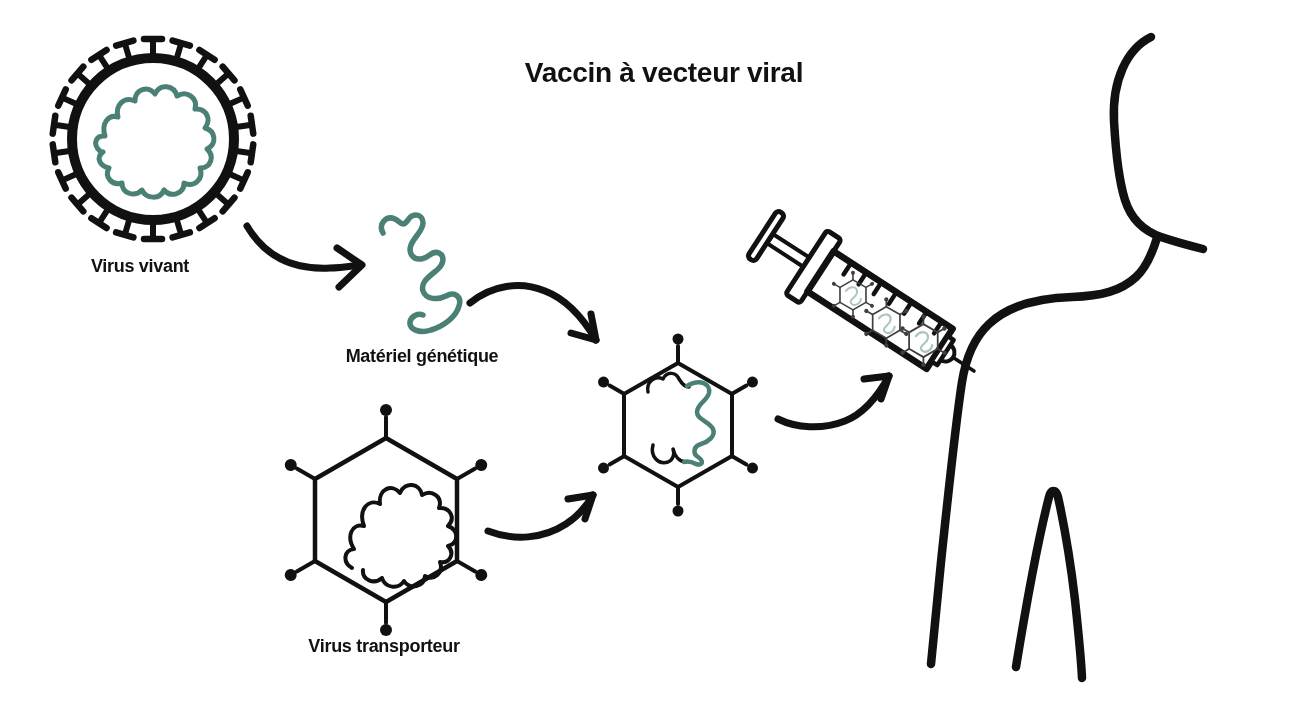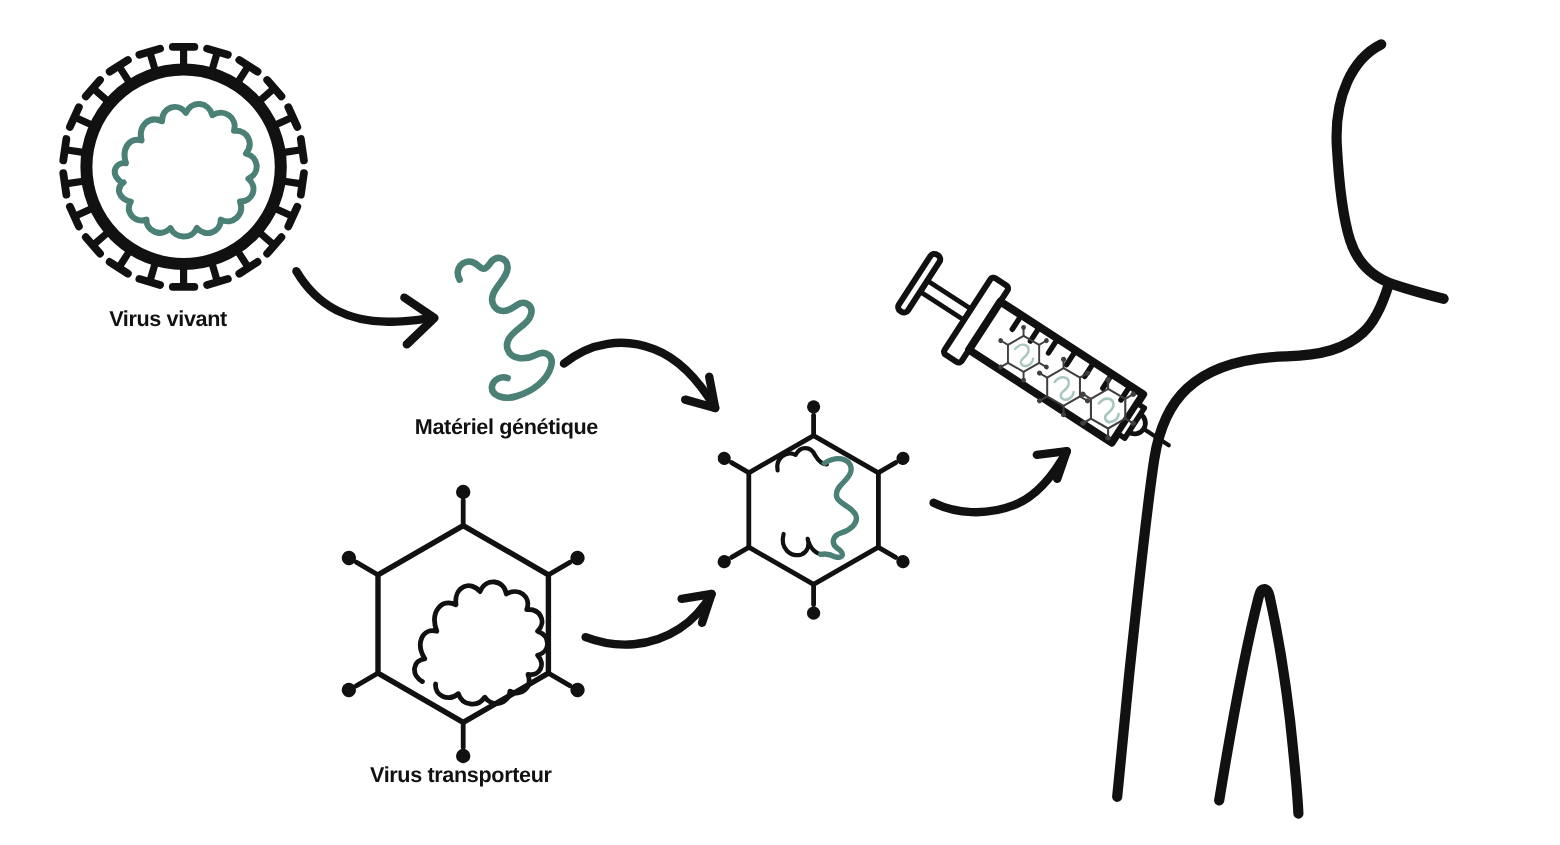--- a/index.html
+++ b/index.html
@@ -234,16 +234,17 @@
         <line class="ink" stroke-width="4.5" x1="158" y1="-24" x2="158" y2="-10"></line>
         <line class="ink" stroke-width="4.5" x1="176" y1="-24" x2="176" y2="-10"></line>
         <line class="ink" stroke-width="4.5" x1="194" y1="-24" x2="194" y2="-10"></line>
       </g>
       <use href="#minihex" transform="translate(105,2) rotate(-33)"></use>
       <use href="#minihex" transform="translate(148,7) rotate(-33) scale(1.05)"></use>
       <use href="#minihex" transform="translate(189,2) rotate(-33) scale(1.1)"></use>
     </g>
   </svg>
 
+  <div class="title">Vaccin à vecteur viral</div>
   <div class="label" style="left:140px;top:256px">Virus vivant</div>
   <div class="label" style="left:422px;top:346px">Matériel génétique</div>
   <div class="label" style="left:384px;top:636px">Virus transporteur</div>
 </div>
 
 </body></html>

